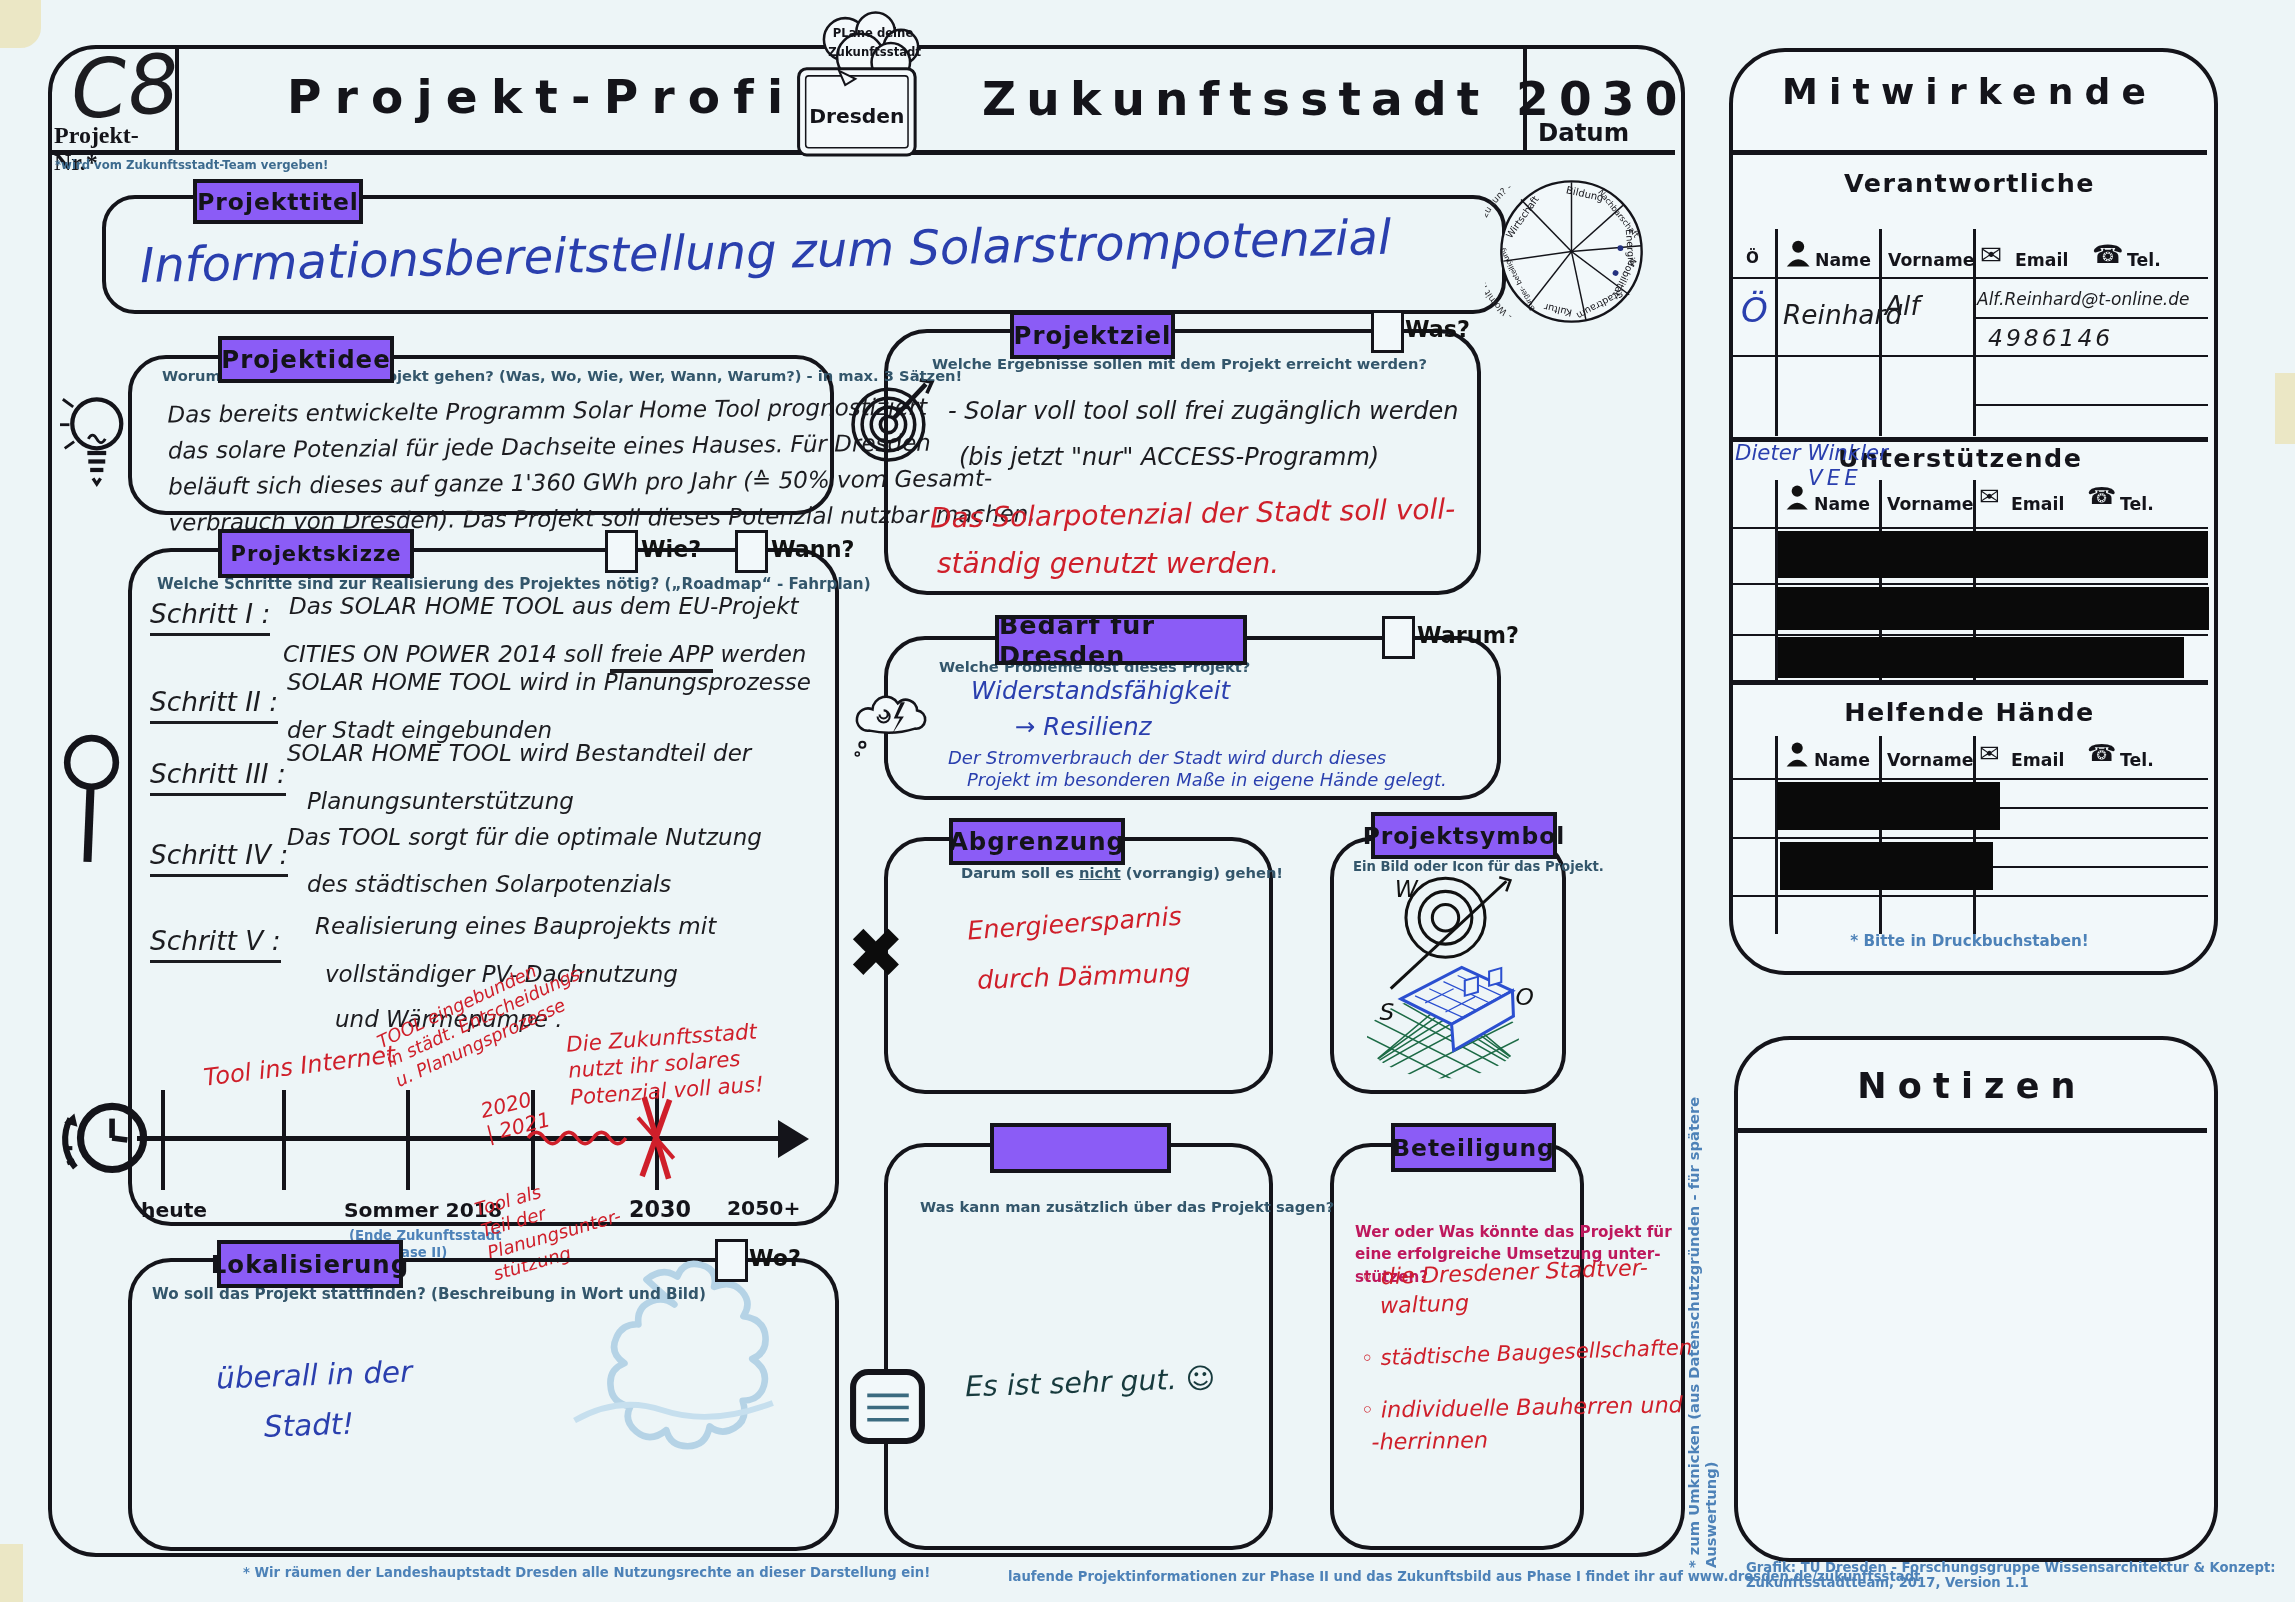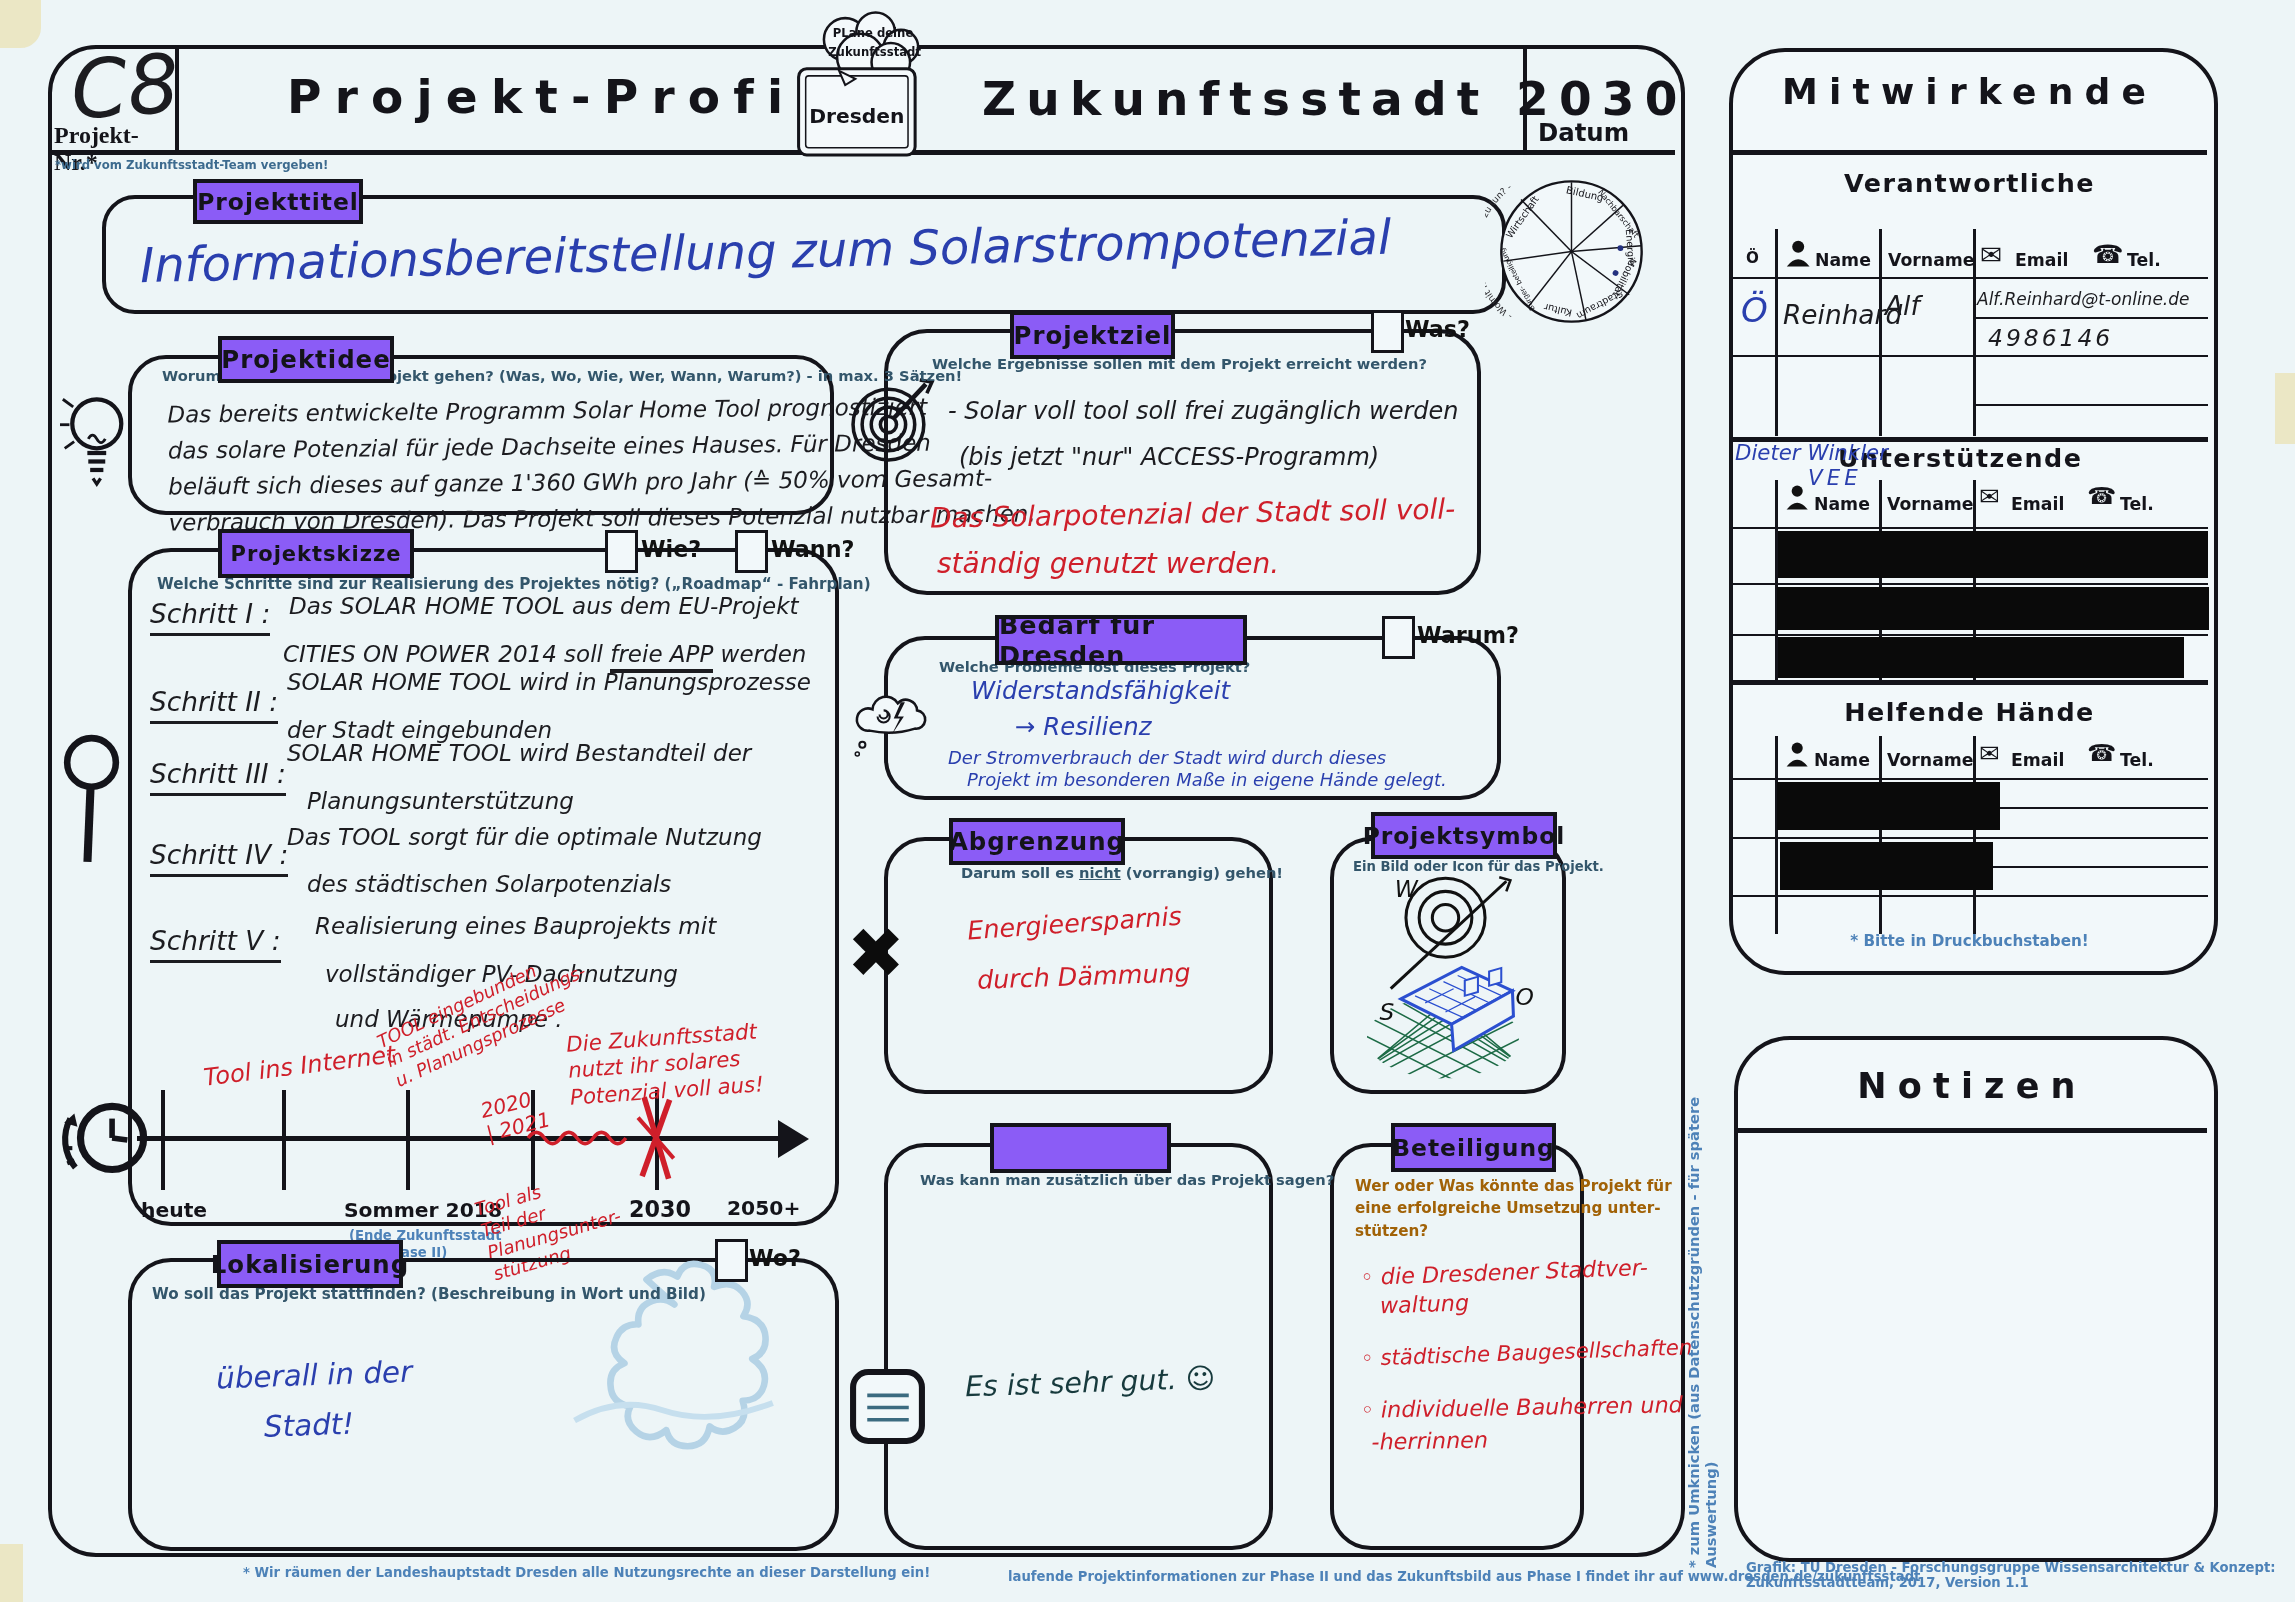--- a/index.html
+++ b/index.html
@@ -316,34 +316,34 @@
         <path d="M140,262 l102,46 M168,248 l100,46 M196,234 l100,46 M224,222 l96,44 M160,276 l56,-28 M200,294 l58,-30 M240,312 l56,-30" stroke-width="2.5" fill="none"></path>
         <polygon points="212,318 332,252 334,302 216,370" stroke-width="6"></polygon>
         <rect x="238" y="300" width="26" height="30" transform="skewY(-16)" stroke-width="4"></rect>
         <rect x="286" y="296" width="24" height="28" transform="skewY(-16)" stroke-width="4"></rect>
       </g>
     </svg>
   </div>
 
   <div class="frame" style="left:884px;top:1143px;width:381px;height:399px;border-radius:41px;"></div>
   <div class="tab" style="left:990px;top:1123px;width:173px;height:42px;"></div>
-  <div class="hint" style="left:920px;top:1171px;font-size:14.7px;">Was kann man zusätzlich über das Projekt sagen?</div>
+  <div class="hint" style="left:920px;top:1198px;font-size:14.7px;">Was kann man zusätzlich über das Projekt sagen?</div>
   <div class="abs" style="left:847px;top:1366px;">
     <svg width="81" height="81" viewBox="0 0 160 160">
       <rect x="12" y="12" width="136" height="136" rx="30" stroke="#14141a" stroke-width="12" fill="#f2f8fa"></rect>
       <line x1="40" y1="58" x2="122" y2="58" stroke="#3c6b80" stroke-width="7"></line>
       <line x1="40" y1="82" x2="122" y2="82" stroke="#3c6b80" stroke-width="7"></line>
       <line x1="40" y1="106" x2="122" y2="106" stroke="#3c6b80" stroke-width="7"></line>
     </svg>
   </div>
   <div class="abs hand hteal nowrap" style="left:965px;top:1366px;font-size:28.4px;transform:rotate(-2deg);">Es ist sehr gut. ☺</div>
 
   <div class="frame" style="left:1330px;top:1143px;width:246px;height:399px;border-radius:41px;"></div>
   <div class="tab" style="left:1391px;top:1123px;width:157px;height:41px;font-size:23.4px;">Beteiligung</div>
-  <div class="abs" style="left:1355px;top:1175px;color:#a16207;font-weight:600;font-size:15.2px;line-height:22.3px;">
+  <div class="abs" style="left:1355px;top:1221px;color:#be185d;font-weight:600;font-size:15.2px;line-height:22.3px;">
     <div>Wer oder Was könnte das Projekt für</div>
     <div>eine erfolgreiche Umsetzung unter-</div>
     <div>stützen?</div>
   </div>
   <div class="abs hand hred nowrap" style="left:1361px;top:1258px;font-size:22.3px;line-height:29.4px;transform:rotate(-2deg);">
     <div>◦ die Dresdener Stadtver-</div>
     <div style="margin-left:18.3px;">waltung</div>
   </div>
   <div class="abs hand hred nowrap" style="left:1361px;top:1340px;font-size:21.3px;transform:rotate(-2deg);">◦ städtische Baugesellschaften</div>
   <div class="abs hand hred nowrap" style="left:1361px;top:1392px;font-size:22.3px;line-height:31.5px;transform:rotate(-1deg);">

